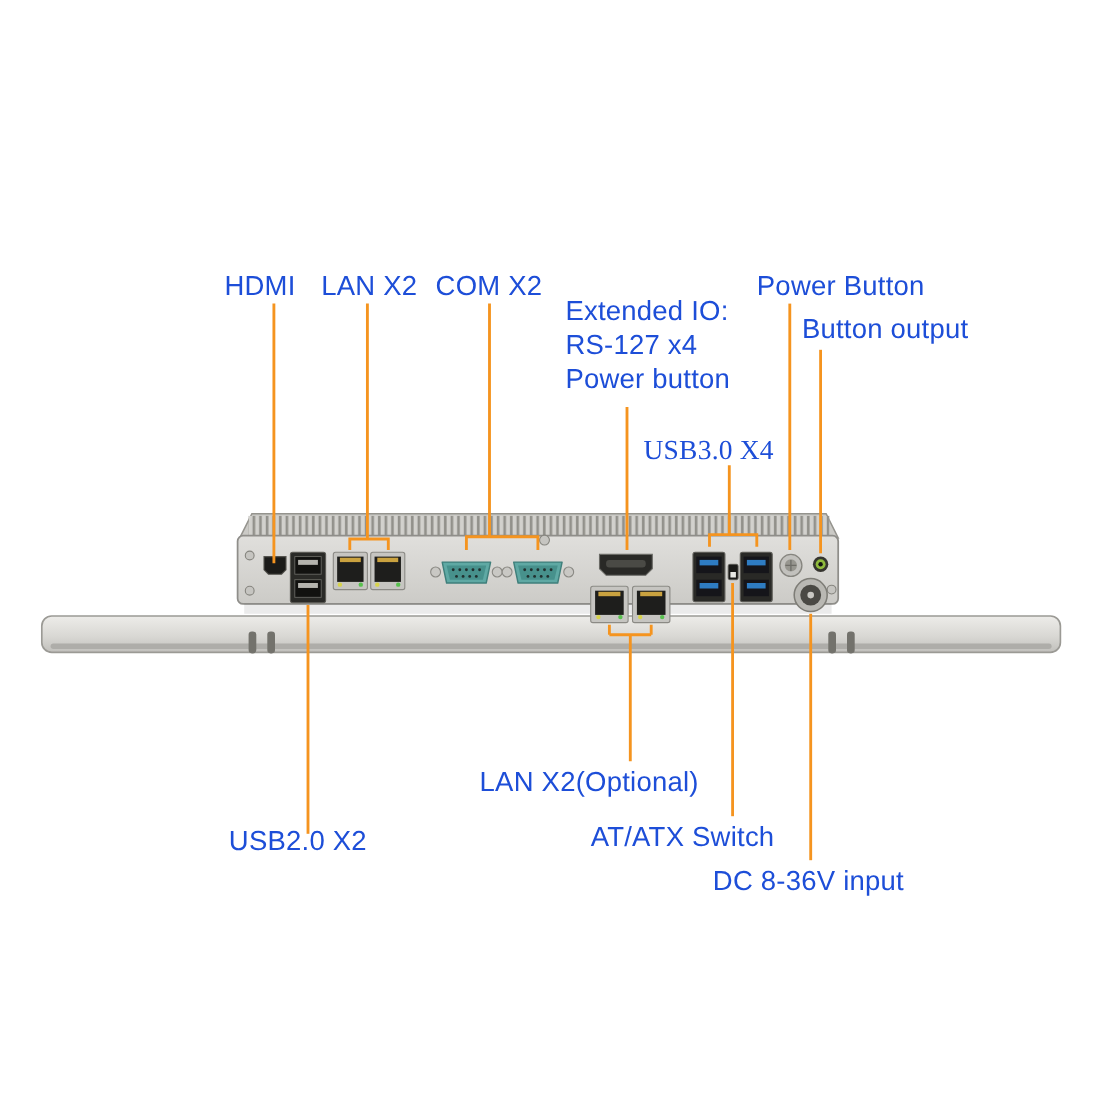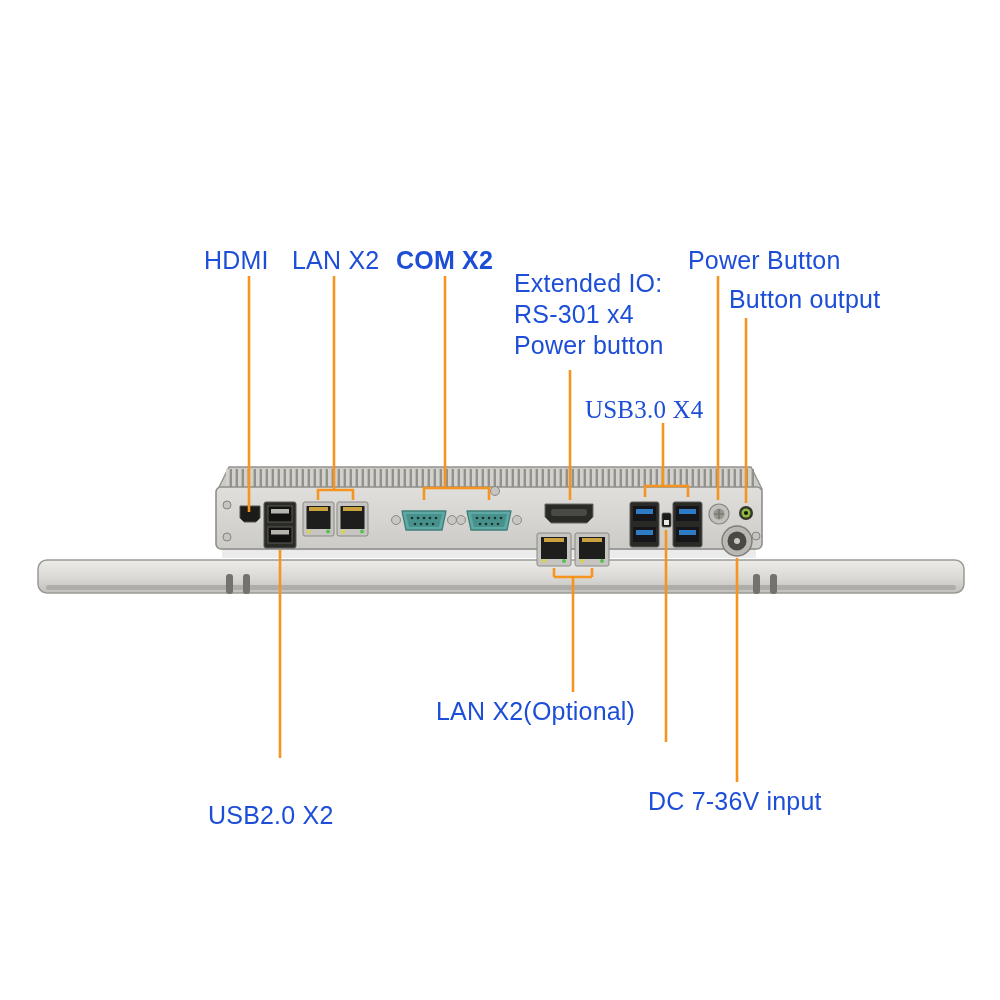--- a/index.html
+++ b/index.html
@@ -207,28 +207,29 @@
       <path class="callout" d="M746,318 V503"></path>
       <path class="callout" d="M554,568 V577 M592,568 V577 M554,577 H592 M573,577 V692"></path>
       <path class="callout" d="M666,530 V742"></path>
       <path class="callout" d="M737,558 V782"></path>
       <path class="callout" d="M280,550 V758"></path>
     </g>
   </svg>
 
   <div class="label" style="left:204px;top:245px;">HDMI</div>
   <div class="label" style="left:292px;top:245px;">LAN X2</div>
-  <div class="label" style="left:396px;top:245px;font-weight:bold;">COM X2</div>
+  <div class="label" style="left:396px;top:245px;">COM X2</div>
 
   <div class="label" style="left:514px;top:245px;margin-top:23px;">
     <div>Extended IO:</div>
-    <div>RS-301 x4</div>
+    <div>RS-127 x4</div>
     <div>Power button</div>
   </div>
 
   <div class="label" style="left:688px;top:245px;">Power Button</div>
   <div class="label" style="left:729px;top:284px;">Button output</div>
   <div class="label" style="left:585px;top:394px;font-family:Liberation Serif, serif;">USB3.0 X4</div>
   <div class="label" style="left:436px;top:696px;text-align:right;">LAN X2(Optional)</div>
-  <div class="label" style="left:648px;top:786px;">DC 7-36V input</div>
-  <div class="label" style="left:208px;top:800px;">USB2.0 X2</div>
+  <div class="label" style="left:537px;top:746px;">AT/ATX Switch</div>
+  <div class="label" style="left:648px;top:786px;">DC 8-36V input</div>
+  <div class="label" style="left:208px;top:750px;">USB2.0 X2</div>
 
 </div>
 
 </body></html>

